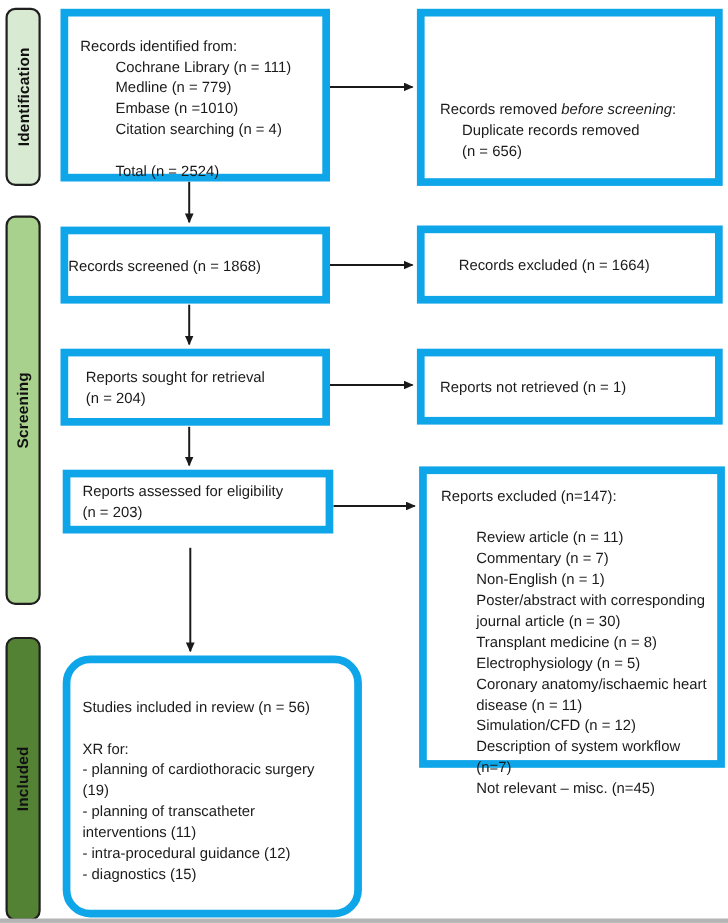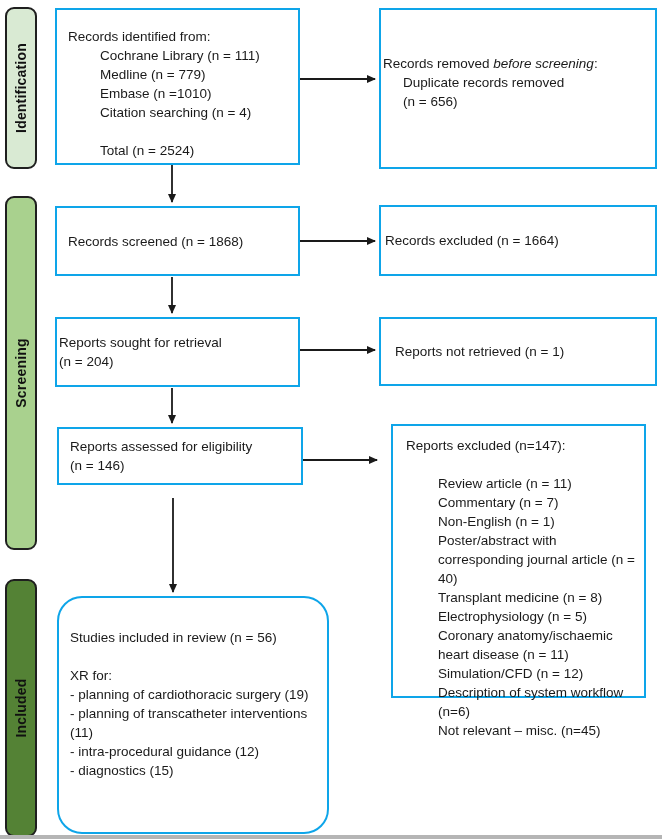--- a/index.html
+++ b/index.html
@@ -32,21 +32,21 @@
     white-space: nowrap;
     font-size: 14px;
     font-weight: bold;
     letter-spacing: 0.2px;
     color: #111;
   }
   .box {
     position: absolute;
     box-sizing: border-box;
     background: #ffffff;
-    border: 2px solid #0ea5e9;
+    border: 7px solid #0ea5e9;
     font-size: 13.5px;
     line-height: 19px;
   }
   .pad { box-sizing: border-box; width: 100%; height: 100%; }
   .vcenter {
     display: flex;
     flex-direction: column;
     justify-content: center;
     height: 100%;
     box-sizing: border-box;
@@ -101,72 +101,72 @@
       <div class="line ind">Cochrane Library (n = 111)</div>
       <div class="line ind">Medline (n = 779)</div>
       <div class="line ind">Embase (n =1010)</div>
       <div class="line ind">Citation searching (n = 4)</div>
       <div class="line blank"></div>
       <div class="line ind">Total (n = 2524)</div>
     </div>
   </div>
 
   <div class="box" style="left:379px; top:8px; width:278px; height:161px;">
-    <div class="pad" style="padding:44px 8px 0 2px;">
+    <div class="pad" style="padding:44px 8px 0 14px;margin-top:31px;">
       <div class="line"><span>Records removed </span><span class="it">before screening</span><span>:</span></div>
       <div class="line ind2">Duplicate records removed</div>
       <div class="line ind2">(n = 656)</div>
     </div>
   </div>
 
   <div class="box" style="left:55px; top:206px; width:245px; height:70px;">
-    <div class="vcenter" style="padding-left:11px;">
+    <div class="vcenter" style="">
       <div class="line">Records screened (n = 1868)</div>
     </div>
   </div>
 
   <div class="box" style="left:379px; top:205px; width:278px; height:71px;">
-    <div class="vcenter" style="padding-left:4px;">
+    <div class="vcenter" style="padding-left:31px;">
       <div class="line">Records excluded (n = 1664)</div>
     </div>
   </div>
 
   <div class="box" style="left:55px; top:317px; width:245px; height:70px;">
-    <div class="vcenter" style="padding-left:2px;">
+    <div class="vcenter" style="padding-left:16px;">
       <div class="line">Reports sought for retrieval</div>
       <div class="line">(n = 204)</div>
     </div>
   </div>
 
   <div class="box" style="left:379px; top:317px; width:278px; height:69px;">
     <div class="vcenter" style="padding-left:14px;border-radius:24px;">
       <div class="line">Reports not retrieved (n = 1)</div>
     </div>
   </div>
 
   <div class="box" style="left:57px; top:427px; width:246px; height:58px;">
     <div class="vcenter" style="padding-left:11px;">
       <div class="line">Reports assessed for eligibility</div>
-      <div class="line">(n = 146)</div>
+      <div class="line">(n = 203)</div>
     </div>
   </div>
 
-  <div class="box" style="left:391px; top:424px; width:255px; height:274px;">
+  <div class="box" style="left:381px; top:424px; width:278px; height:274px;">
     <div class="pad" style="padding:10px 8px 0 13px;">
       <div class="line">Reports excluded (n=147):</div>
       <div class="line blank"></div>
       <div class="line ind">Review article (n = 11)</div>
       <div class="line ind">Commentary (n = 7)</div>
       <div class="line ind">Non-English (n = 1)</div>
-      <div class="line ind">Poster/abstract with corresponding journal article (n = 40)</div>
+      <div class="line ind">Poster/abstract with corresponding journal article (n = 30)</div>
       <div class="line ind">Transplant medicine (n = 8)</div>
       <div class="line ind">Electrophysiology (n = 5)</div>
       <div class="line ind">Coronary anatomy/ischaemic heart disease (n = 11)</div>
       <div class="line ind">Simulation/CFD (n = 12)</div>
-      <div class="line ind">Description of system workflow (n=6)</div>
+      <div class="line ind">Description of system workflow (n=7)</div>
       <div class="line ind">Not relevant – misc. (n=45)</div>
     </div>
   </div>
 
   <div class="box" style="left:57px; top:596px; width:272px; height:238px;border-radius:25px;">
     <div class="pad" style="padding:30px 10px 0 11px;">
       <div class="line">Studies included in review (n = 56)</div>
       <div class="line blank"></div>
       <div class="line">XR for:</div>
       <div class="line">- planning of cardiothoracic surgery (19)</div>

